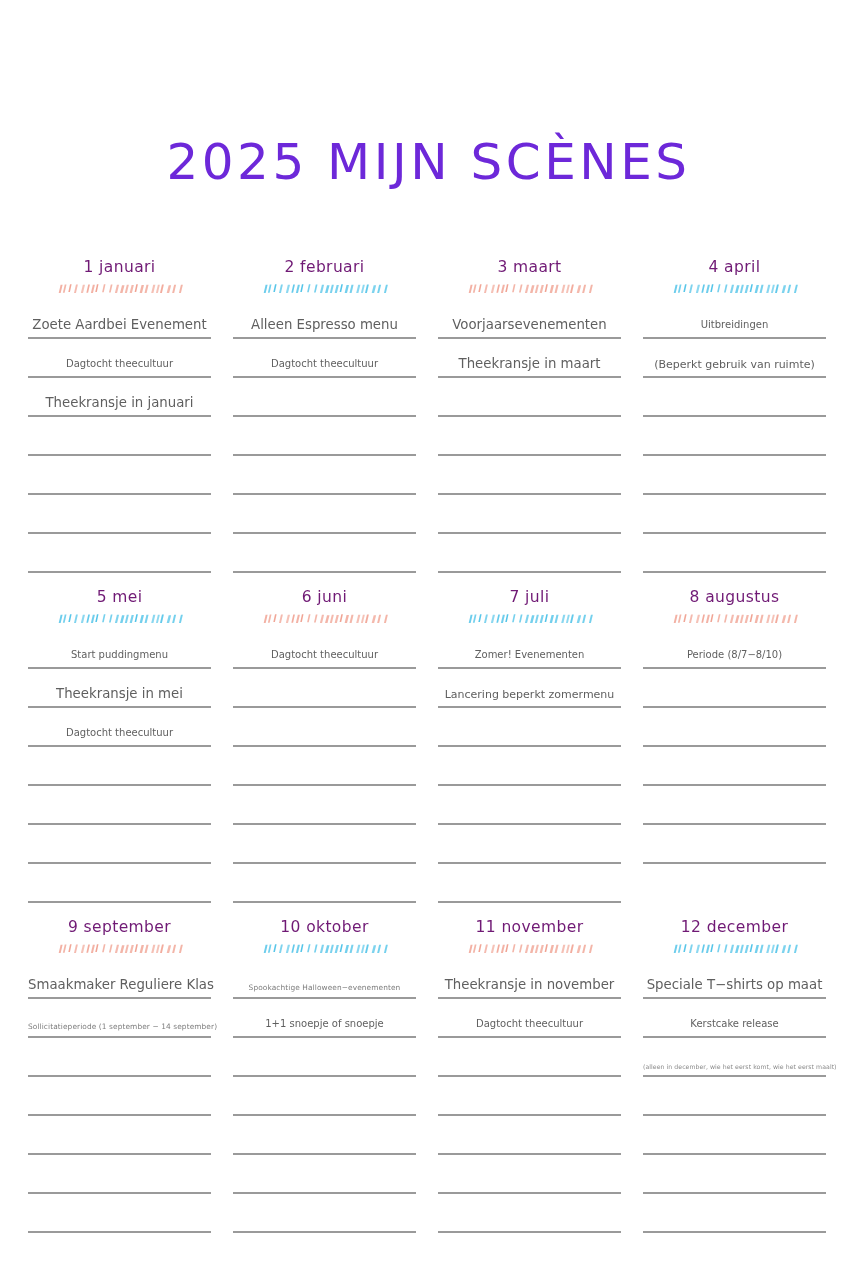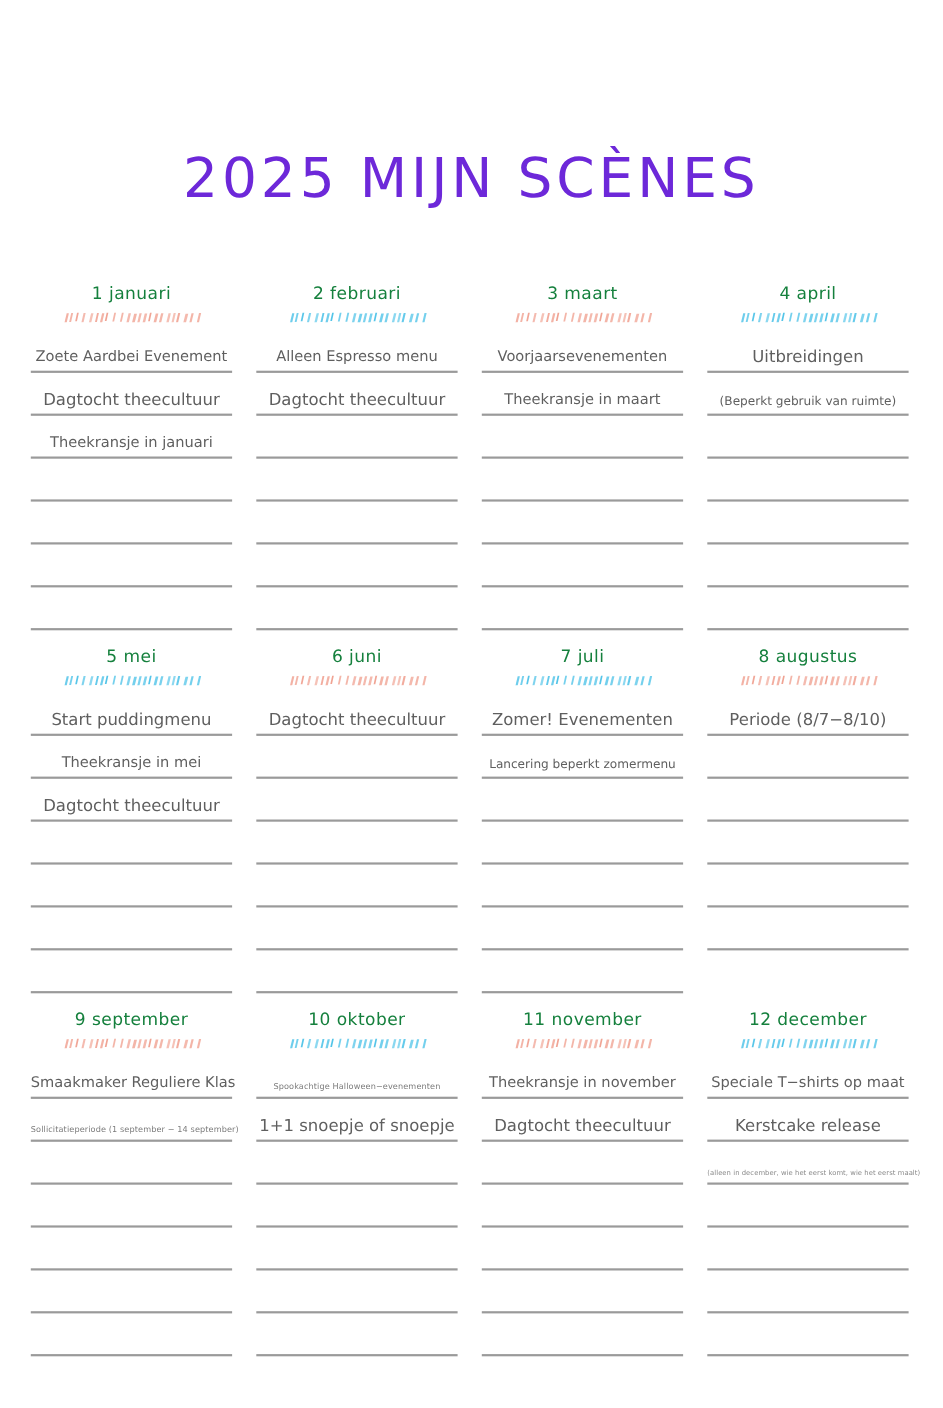--- a/index.html
+++ b/index.html
@@ -60,21 +60,21 @@
     width: 183px;
     height: 330px;
     position: relative;
     box-sizing: border-box;
   }
 
   .month-name {
     text-align: center;
     font-size: 15.5px;
     line-height: 19px;
-    color: #15803d;
+    color: #701a75;
     letter-spacing: 0.4px;
     white-space: nowrap;
     margin: 0;
     padding: 0 0 1px 0;
   }
 
   
   .hatch {
     height: 13px;
     width: 128px;
@@ -113,21 +113,21 @@
     left: 0;
     right: 0;
     bottom: 6px;
     text-align: center;
     color: #5f5f5f;
     font-size: 13.5px;
     line-height: 16px;
     white-space: nowrap;
     overflow: visible;
   }
-  .entry.sz-lg   { font-size: 15px;   line-height: 17px; }
+  .entry.sz-lg   { font-size: 10px;   line-height: 17px; }
   .entry.sz-md   { font-size: 13.3px; line-height: 16px; }
   .entry.sz-sm   { font-size: 11px;   line-height: 14px; }
   .entry.sz-xs   { font-size: 7.4px;  line-height: 10px; letter-spacing: 0.1px; color: #7c7c7c; }
   .entry.sz-xxs  { font-size: 6.2px;  line-height: 9px;  letter-spacing: 0.05px; color: #8a8a8a; }
 </style>
 </head>
 <body>
 
 <div class="page">
 

